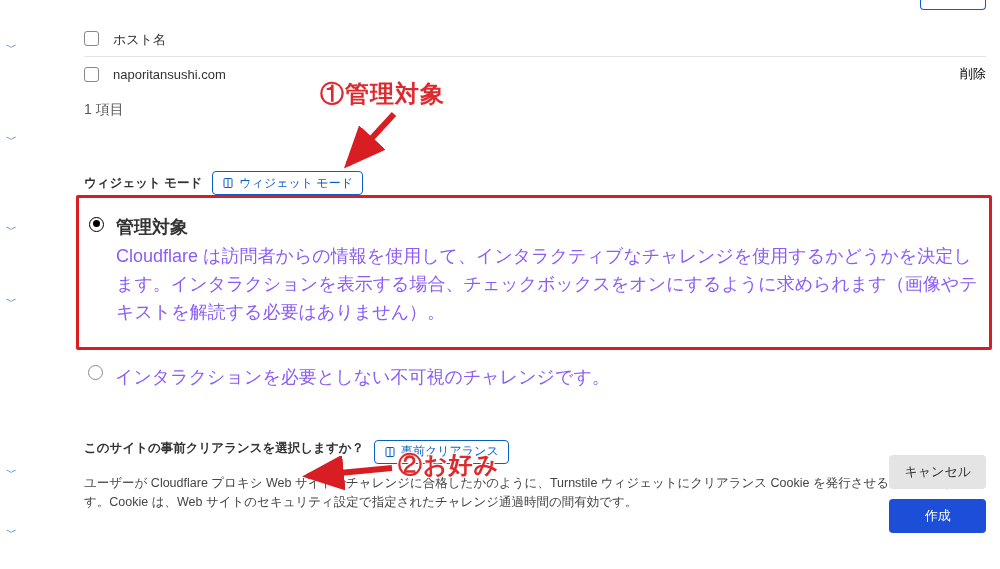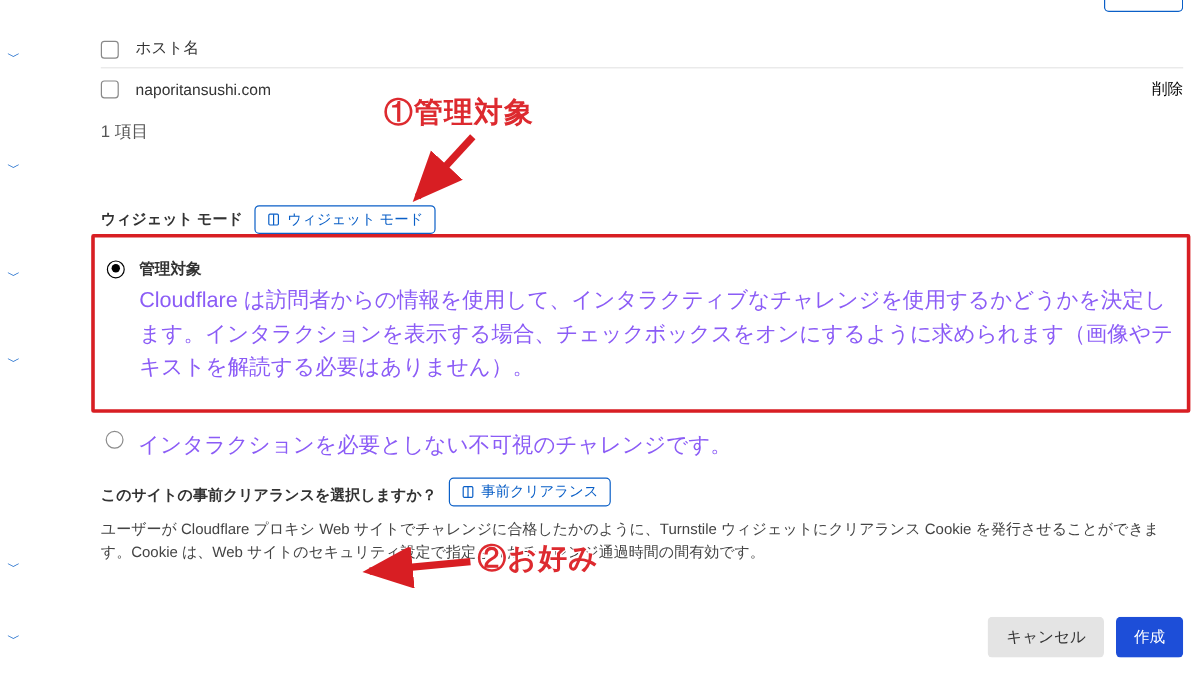--- a/index.html
+++ b/index.html
@@ -1,39 +1,39 @@
 <!DOCTYPE html>
 <html><head>
 <meta charset="utf-8">
 <style>
 * { box-sizing: border-box; margin: 0; padding: 0; }
 body { font-family: -apple-system, BlinkMacSystemFont, "Segoe UI", Meiryo, sans-serif; font-size: 13px; color: #333; background: #fff; width: 1000px; height: 569px; position: relative; overflow: hidden; }
 .sidebar-hints { position: absolute; left: 0; top: 0; width: 24px; }
 .sidebar-hints span { position: absolute; left: 6px; color: #0a5fc7; font-size: 11px; }
 .content { position: absolute; left: 84px; top: 24px; right: 14px; }
-.table-header { display: flex; align-items: flex-end; gap: 14px; padding: 7px 0; }
+.table-header { display: flex; align-items: flex-start; gap: 14px; padding: 7px 0; }
 .checkbox { width: 15px; height: 15px; border: 1.5px solid #888; border-radius: 3px; flex-shrink: 0; }
 .table-row { display: flex; align-items: center; gap: 14px; padding: 8px 0; border-top: 1px solid #e5e5e5; }
 .delete-link { margin-left: auto; color: #000000; font-size: 13px; cursor: pointer; }
 .count-row { padding: 10px 0 0 0; color: #555; font-size: 14px; }
 .section-label { display: flex; align-items: center; gap: 10px; margin-top: 52px; font-size: 12.5px; font-weight: 600; }
 .pill { display: inline-flex; align-items: center; gap: 5px; border: 1px solid #0a5fc7; color: #0a5fc7; border-radius: 4px; padding: 2.5px 9px; font-size: 12px; font-weight: 500; }
 .pill-icon { width: 12px; height: 12px; }
 .radio-group { }
 .radio-item { display: flex; gap: 12px; padding: 10px 4px 12px 4px; }
 .radio { width: 15px; height: 15px; border: 1.5px solid #8b8b8b; border-radius: 50%; flex-shrink: 0; margin-top: 1.5px; position: relative; }
 .radio.checked { border-color: #000; }
 .radio.checked::after { content: ""; position: absolute; left: 2.5px; top: 2.5px; width: 7px; height: 7px; background: #000; border-radius: 50%; }
 .radio-body { flex: 1; }
-.radio-title { font-weight: 700; font-size: 13px; margin-bottom: 4px; }
+.radio-title { font-weight: 700; font-size: 18px; margin-bottom: 4px; }
 .radio-desc { font-size: 18px; color: #8b5cf6; line-height: 1.55; }
 .highlight-box { border: 3px solid #d81e23; border-radius: 2px; padding: 7px 6px 8px 6px; margin-left: -8px; margin-right: -6px; margin-bottom: 4px; }
-.question-label { display:flex; align-items:flex-end; gap:10px; font-size: 12.5px; font-weight: 600; }
+.question-label { display:flex; align-items:flex-start; gap:10px; margin-top: 36px; font-size: 12.5px; font-weight: 600; }
 .help-text { font-size: 12.5px; color: #444; line-height: 1.55; margin-top: 10px; }
-.footer { position: absolute; right: 14px; bottom: 21px; display: flex; gap: 10px; }
+.footer { position: absolute; right: 14px; bottom: 36px; display: flex; gap: 10px; flex-direction: column; }
 .btn { font-size: 13px; padding: 7px 14px; border-radius: 4px; border: 1px solid transparent; cursor: pointer; }
 .btn-secondary { background: #e4e4e4; color: #333; }
 .btn-primary { background: #1d4ed8; color: #fff; }
 .annot { position: absolute; color: #dd2a2f; font-weight: 600; pointer-events: none; text-shadow: -1px -1px 0 #fff, 1px -1px 0 #fff, -1px 1px 0 #fff, 1px 1px 0 #fff; }
 .annot.big { font-size: 24px; letter-spacing: 1px; }
 svg.arrow { position: absolute; pointer-events: none; }
 .top-right-frag { position: absolute; right: 14px; top: -6px; width: 66px; height: 16px; border: 1.5px solid #0a5fc7; border-top: none; border-radius: 0 0 4px 4px; }
 </style>
 </head>
 <body>

